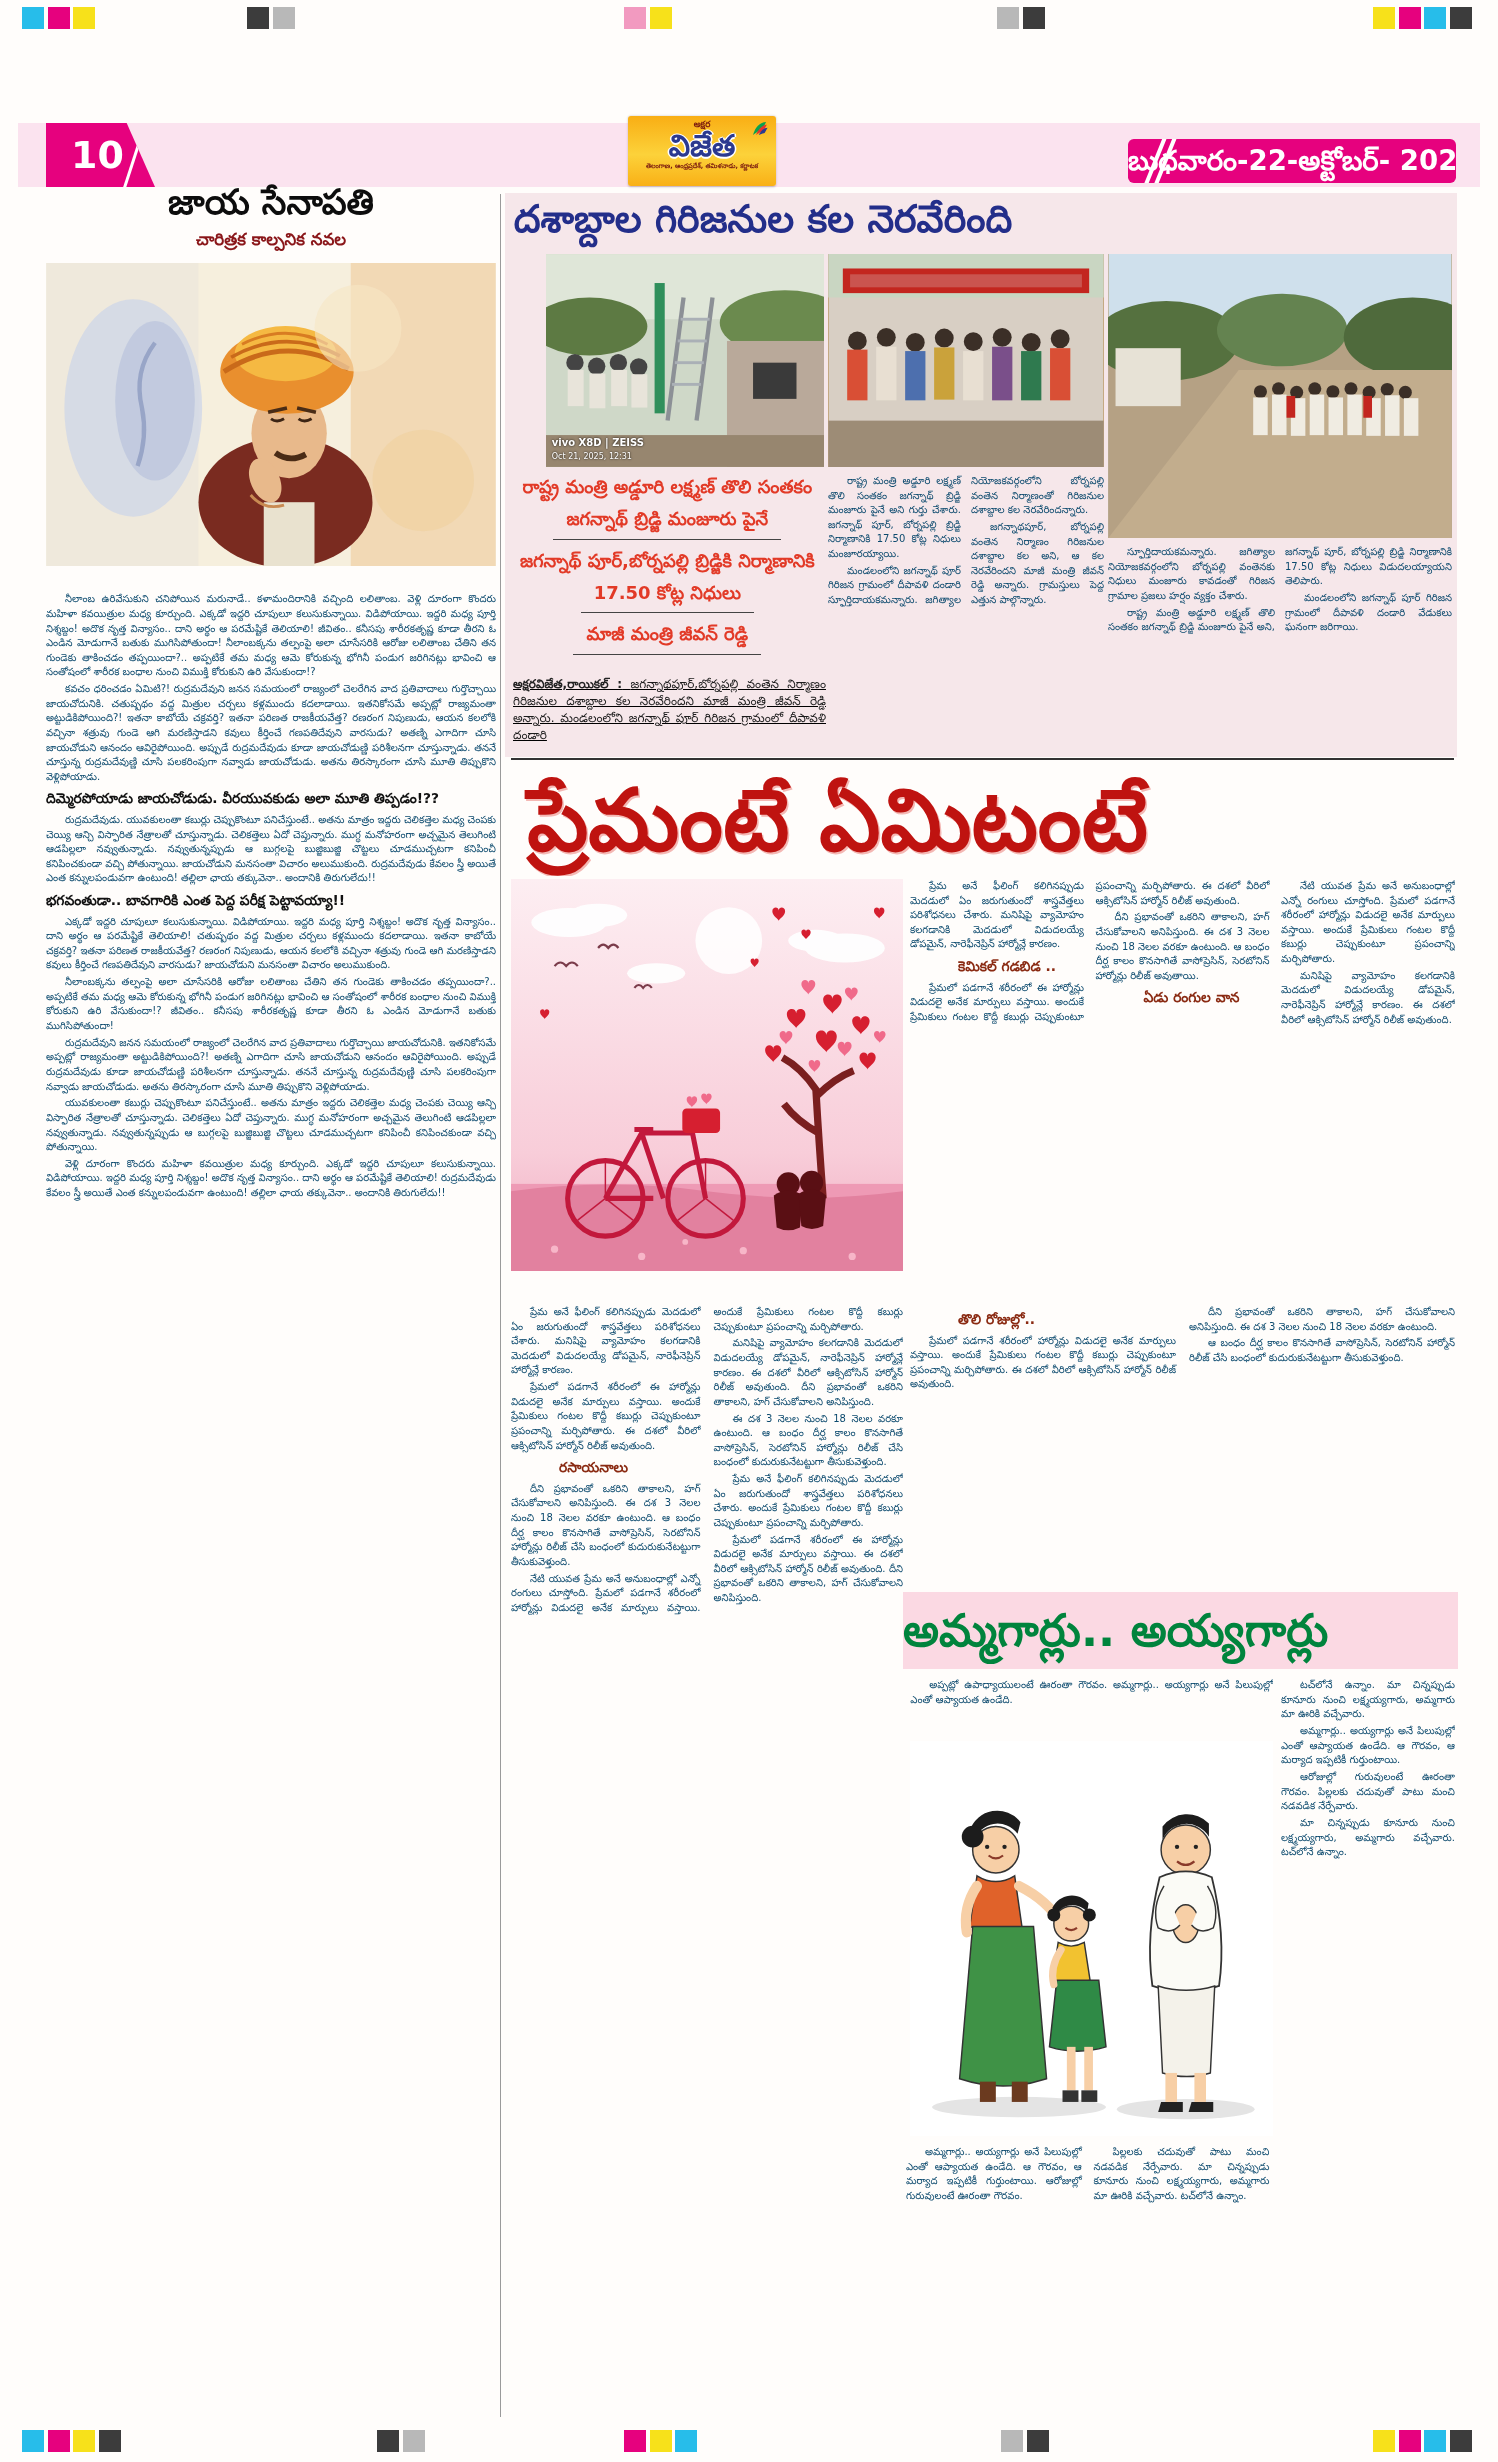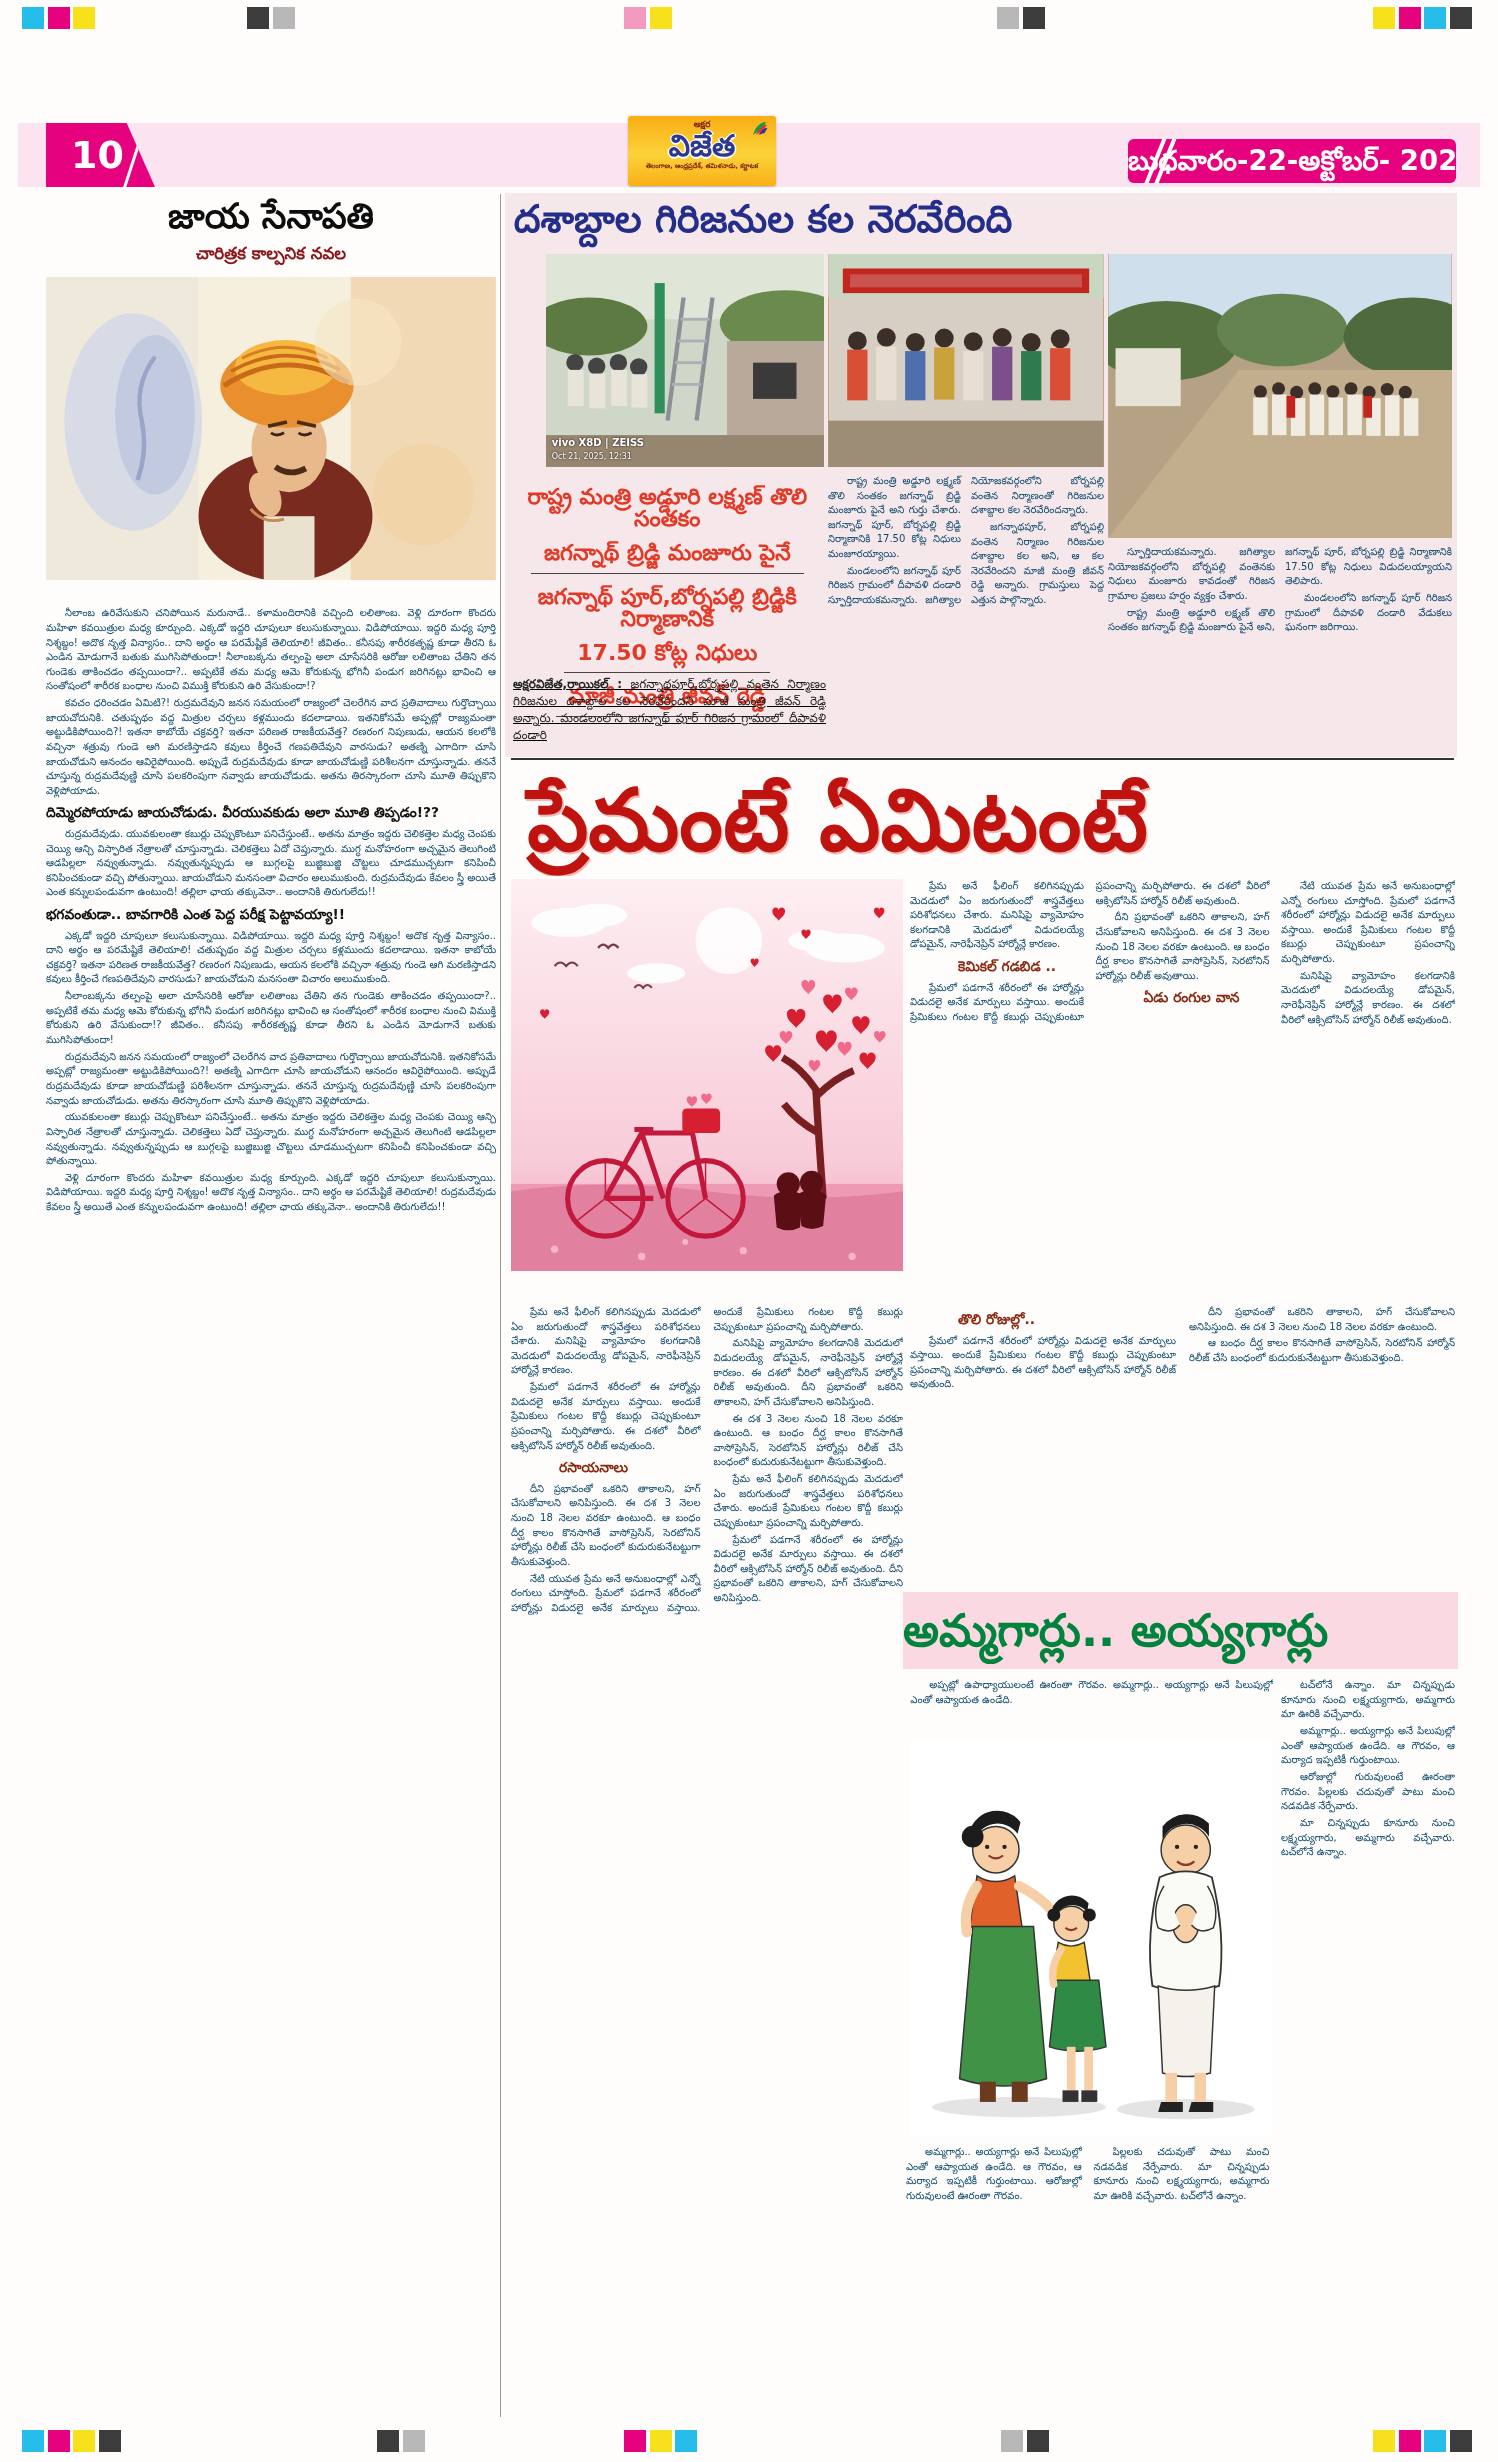--- a/index.html
+++ b/index.html
@@ -29,36 +29,36 @@
               border-radius:5.8px;color:#fff;font-size:27.6px;font-weight:800;text-align:center;line-height:44px;
               white-space:nowrap;overflow:hidden;}
   .datebanner .slash{position:absolute;left:25px;top:-4.4px;width:3.6px;height:54px;background:#fff;transform:rotate(22deg);}
   .datebanner .slash2{left:35px;}
   
   .bodytext p{margin:0 0 2.2px 0;text-indent:19px;text-align:justify;font-size:10px;line-height:1.46;color:#0c4a6e;}
   .bodytext .colhead{font-weight:800;color:#111;font-size:13.8px;margin:5.8px 0 2.9px 0;}
   .love .colhead,.lowcols .colhead{color:#8a2a12;padding-left:48px;}
   .vrule{position:absolute;left:500px;top:194px;width:0.7px;height:2223px;background:#9a9a9a;}
   
-  .left-article{position:absolute;left:46px;top:194px;width:450px;height:2223px;}
+  .left-article{position:absolute;left:46px;top:180px;width:450px;height:2223px;}
   .la-title{font-size:35px;font-weight:800;color:#0d0d0d;text-align:center;line-height:45px;white-space:nowrap;overflow:hidden;}
   .la-sub{font-size:16.7px;color:var(--maroon);text-align:center;margin-top:4.4px;font-weight:bold;}
   .la-art{margin-top:10px;width:450px;height:303px;overflow:hidden;}
   .la-body{margin-top:26px;height:1813px;overflow:hidden;}
   
   .tribal{position:absolute;left:505px;top:193px;width:952px;height:564px;background:var(--panelpink);}
   .tr-headline{position:absolute;left:8.7px;top:4.4px;font-size:38px;font-weight:800;color:var(--navy);white-space:nowrap;overflow:hidden;width:935px;}
   .photo{position:absolute;top:61px;overflow:hidden;background:#a16207;}
   .ph1{left:41px;width:278px;height:213px;}
   .ph2{left:323px;width:276px;height:213px;}
   .ph3{left:603px;width:344px;height:284px;}
   .wm{position:absolute;left:5.8px;bottom:19px;color:#fff;font-size:10px;font-weight:bold;text-shadow:0 0 2.2px #000;}
   .wm2{bottom:5.8px;font-size:8px;font-weight:normal;}
   .redheads{position:absolute;left:5.8px;top:281px;width:313px;text-align:center;}
-  .redheads p{margin:12px auto 10px auto;font-size:22px;font-weight:800;color:var(--red);line-height:22px;display:block;}
+  .redheads p{margin:2px auto 10px auto;font-size:18px;font-weight:800;color:var(--red);line-height:22px;display:block;}
   .redheads p:nth-child(2),.redheads p:nth-child(4),.redheads p:nth-child(5){
       width:fit-content;border-bottom:1.5px solid #444;padding:0 13px 8.7px 13px;}
   .tr-lead{position:absolute;left:8px;top:483px;width:313px;height:77px;overflow:hidden;text-decoration:underline;}
   .tr-lead p{margin:0;text-align:justify;font-size:12px;line-height:1.42;color:#1c1c1c;}
   .tr-lead .byl{font-weight:800;color:#222;}
   .tr-b1{position:absolute;left:323px;top:281px;width:276px;height:278px;column-count:2;column-gap:10px;overflow:hidden;}
   .tr-b2{position:absolute;left:603px;top:352px;width:344px;height:207px;column-count:2;column-gap:10px;overflow:hidden;}
   
   .love-rule{position:absolute;left:511px;top:758px;width:943px;height:1.5px;background:#333;}
   .love-headline{position:absolute;left:511px;top:766px;width:653px;height:110px;font-size:86px;font-weight:800;

